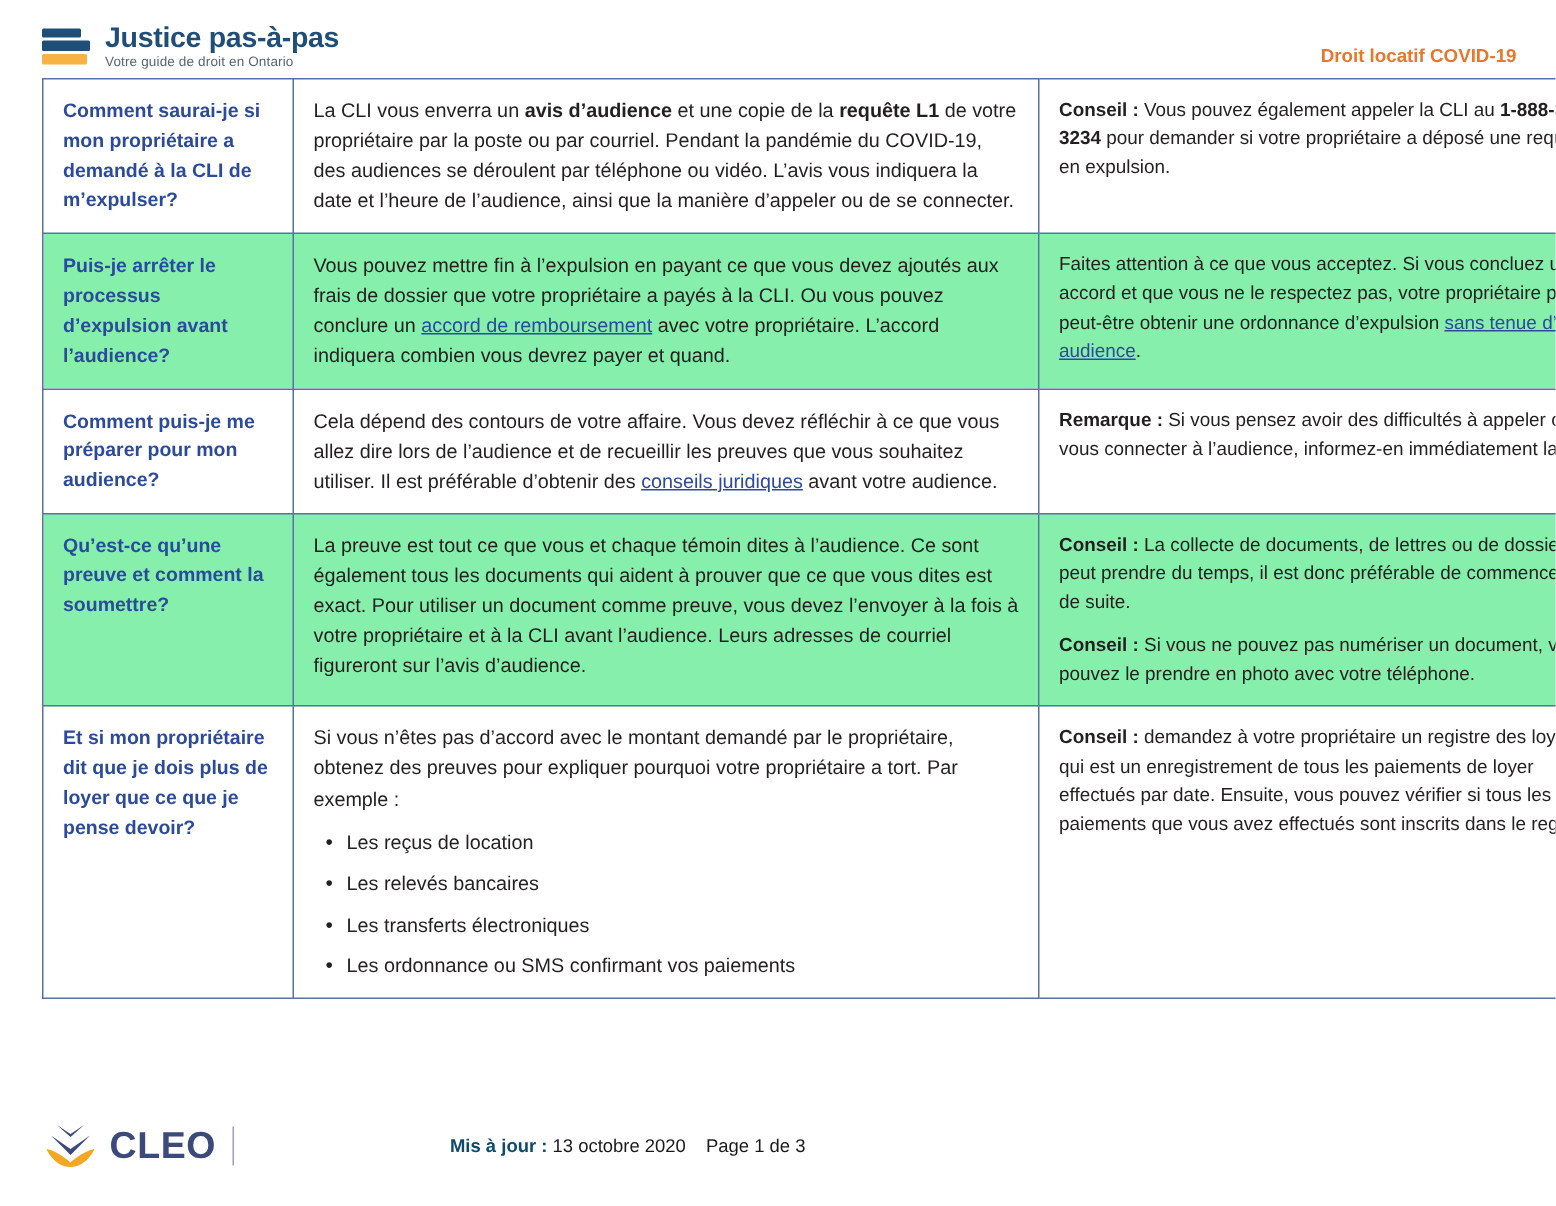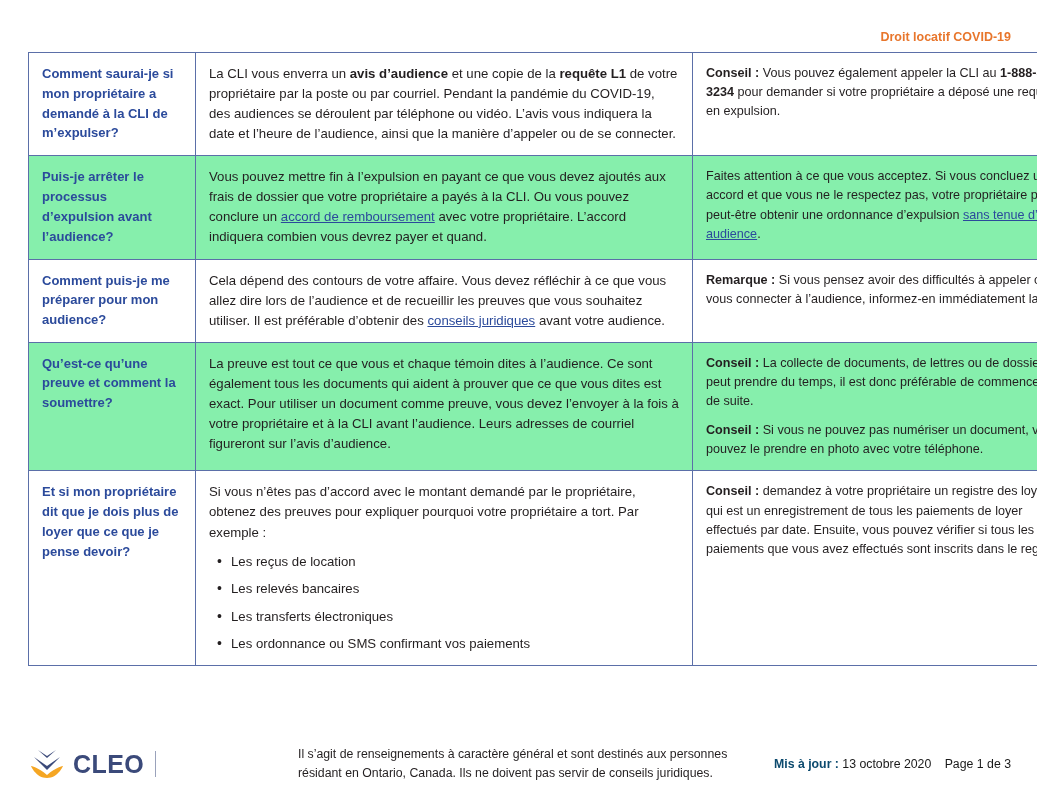--- a/index.html
+++ b/index.html
@@ -208,20 +208,31 @@
   }
   .footer-meta b { color: #0c4a6e; }
   .footer-meta .pg { margin-left: 10px; }
 </style>
 </head>
 <body>
 
 <div class="page">
 
   <div class="header">
+    <div class="brand">
+      <div class="brand-mark">
+        <span class="bar bar-top"></span>
+        <span class="bar bar-mid"></span>
+        <span class="bar bar-bottom"></span>
+      </div>
+      <div class="brand-text">
+        <div class="brand-title">Justice pas-à-pas</div>
+        <div class="brand-tagline">Votre guide de droit en Ontario</div>
+      </div>
+    </div>
     <div class="header-right">Droit locatif COVID-19</div>
   </div>
 
 
   <div class="table-wrap">
     <table class="faq">
       <tbody>
         <tr class="plain">
           <td class="col-q">Comment saurai-je si mon propriétaire a demandé à la CLI de m’expulser?</td>
           <td class="col-a">
@@ -283,21 +294,20 @@
       <div class="cleo-mark">
         <svg width="38" height="34" viewBox="0 0 38 34" xmlns="http://www.w3.org/2000/svg">
           <path d="M10 3 L19 9 L28 3 L19 11 Z" fill="#3b4a7a"></path>
           <path d="M6 10 L19 19 L32 10 L19 23 Z" fill="#3b4a7a"></path>
           <path d="M3 19 C3 19 10 20 19 28 C28 20 35 19 35 19 C35 19 30 31 19 31 C8 31 3 19 3 19 Z" fill="#f5a623"></path>
         </svg>
       </div>
       <div class="cleo-wordmark">CLEO</div>
       <div class="cleo-divider"></div>
     </div>
-    <div class="footer-note">Il s’agit de renseignements  à caractère général et sont destinés aux personnes résidant en Ontario, Canada. Ils ne doivent pas servir de conseils juridiques.</div>
     <div class="footer-meta">
       <b>Mis à jour :</b>
       <span>13 octobre 2020</span>
       <span class="pg">Page 1 de 3</span>
     </div>
   </div>
 
 </div>
 
 </body></html>

